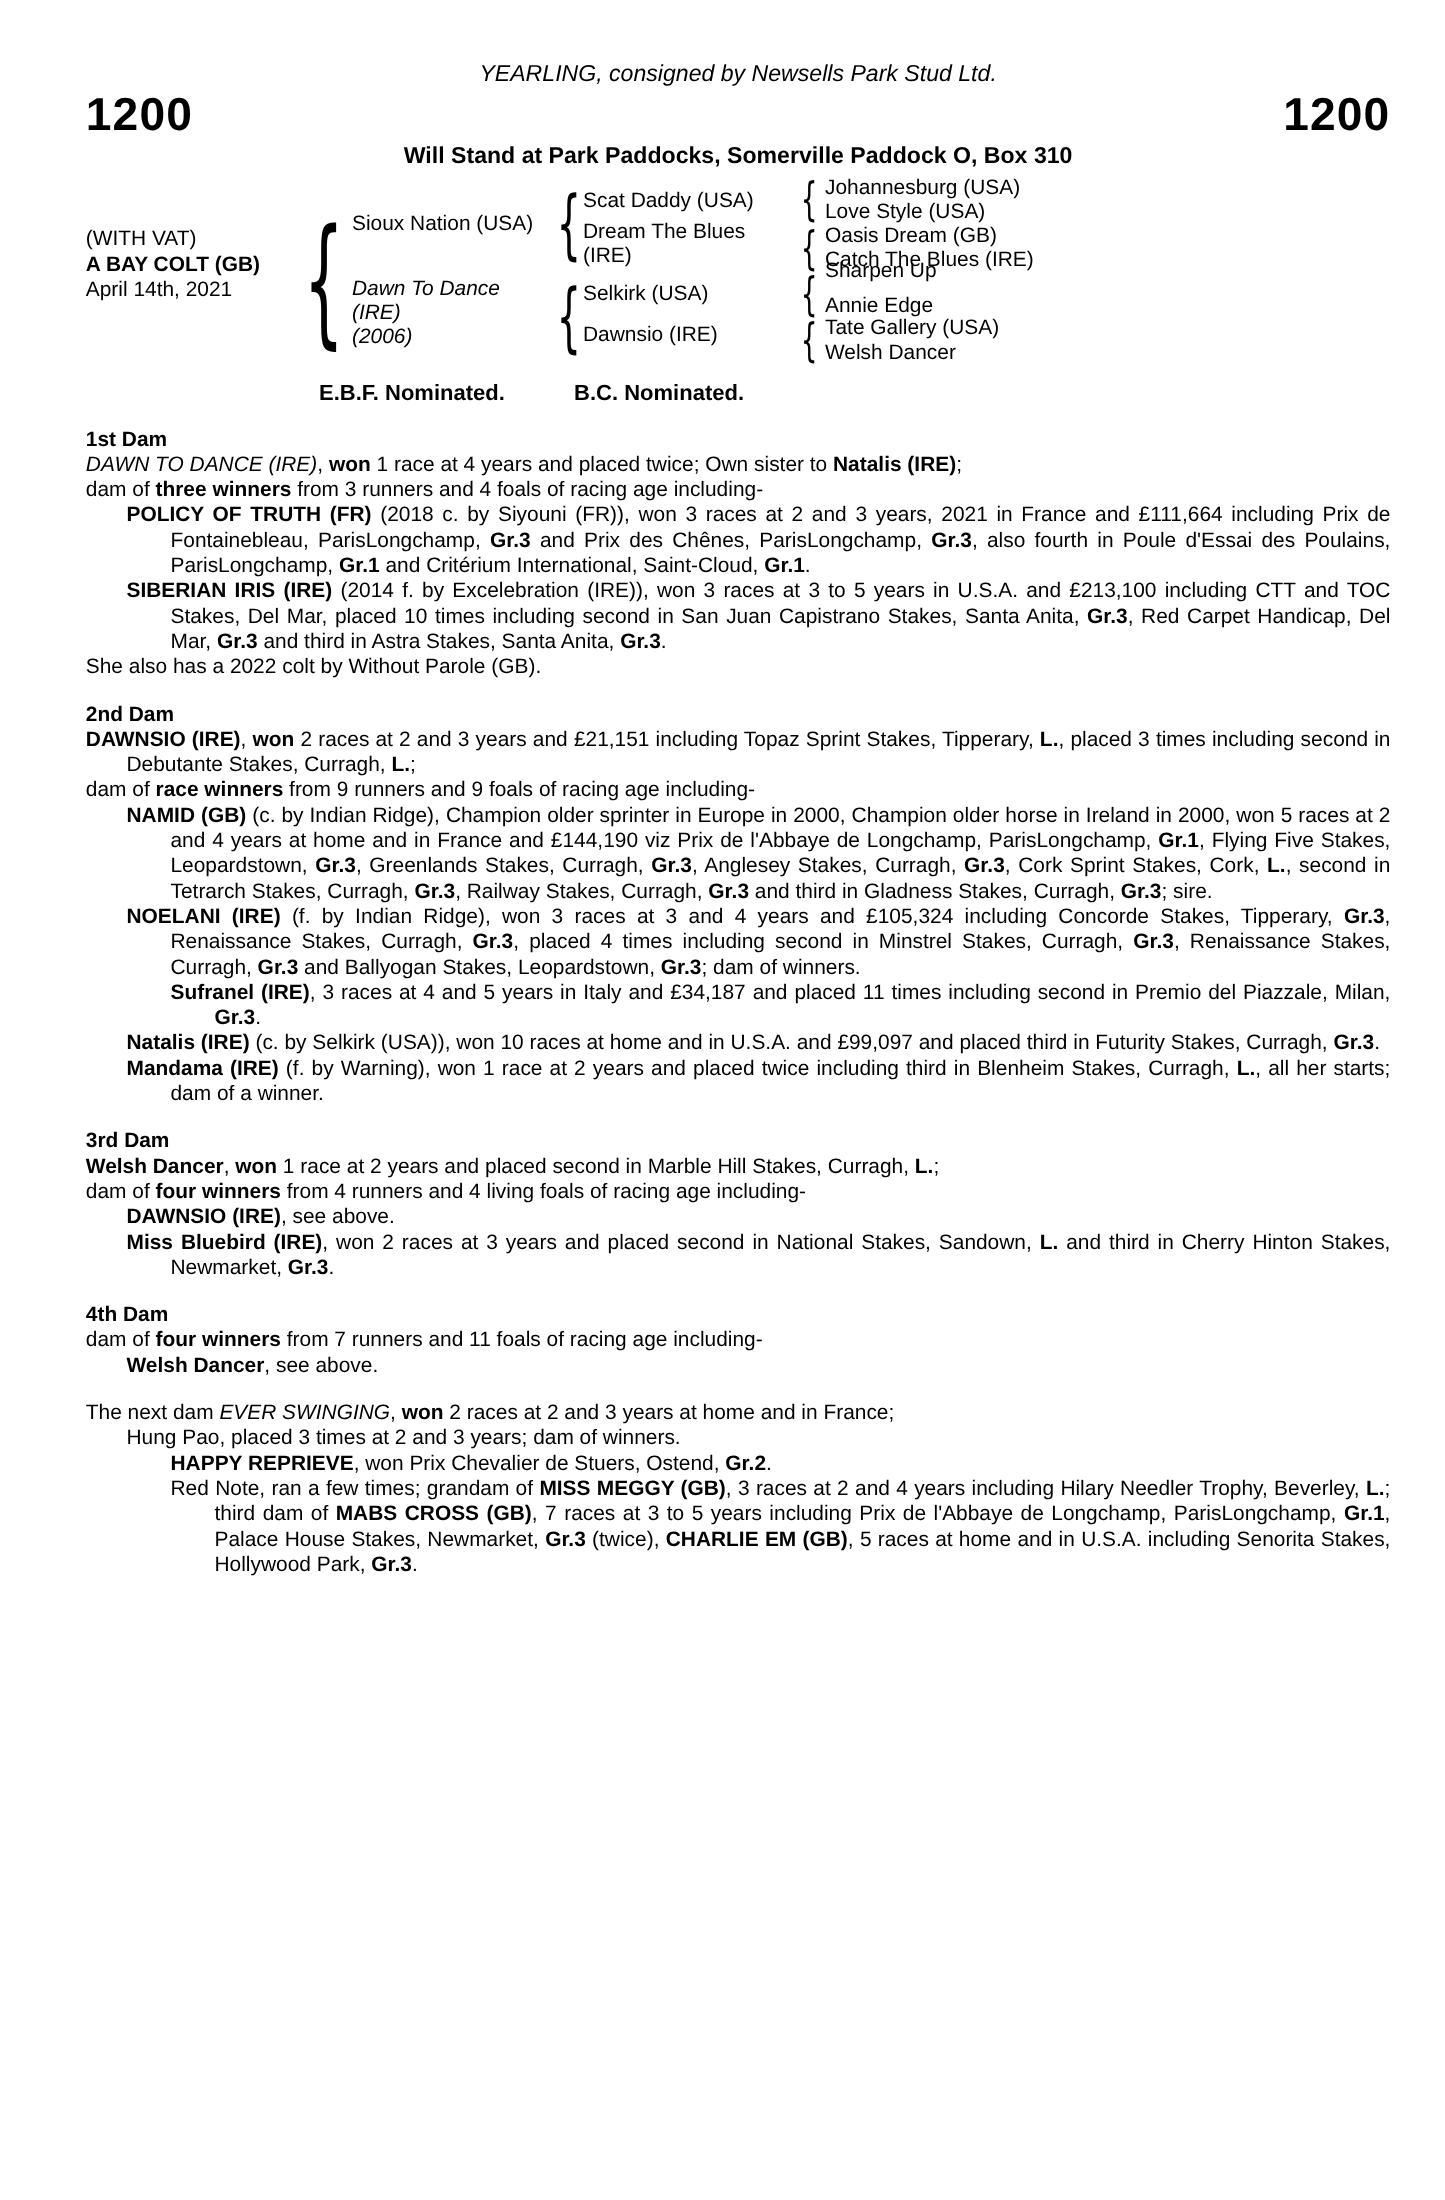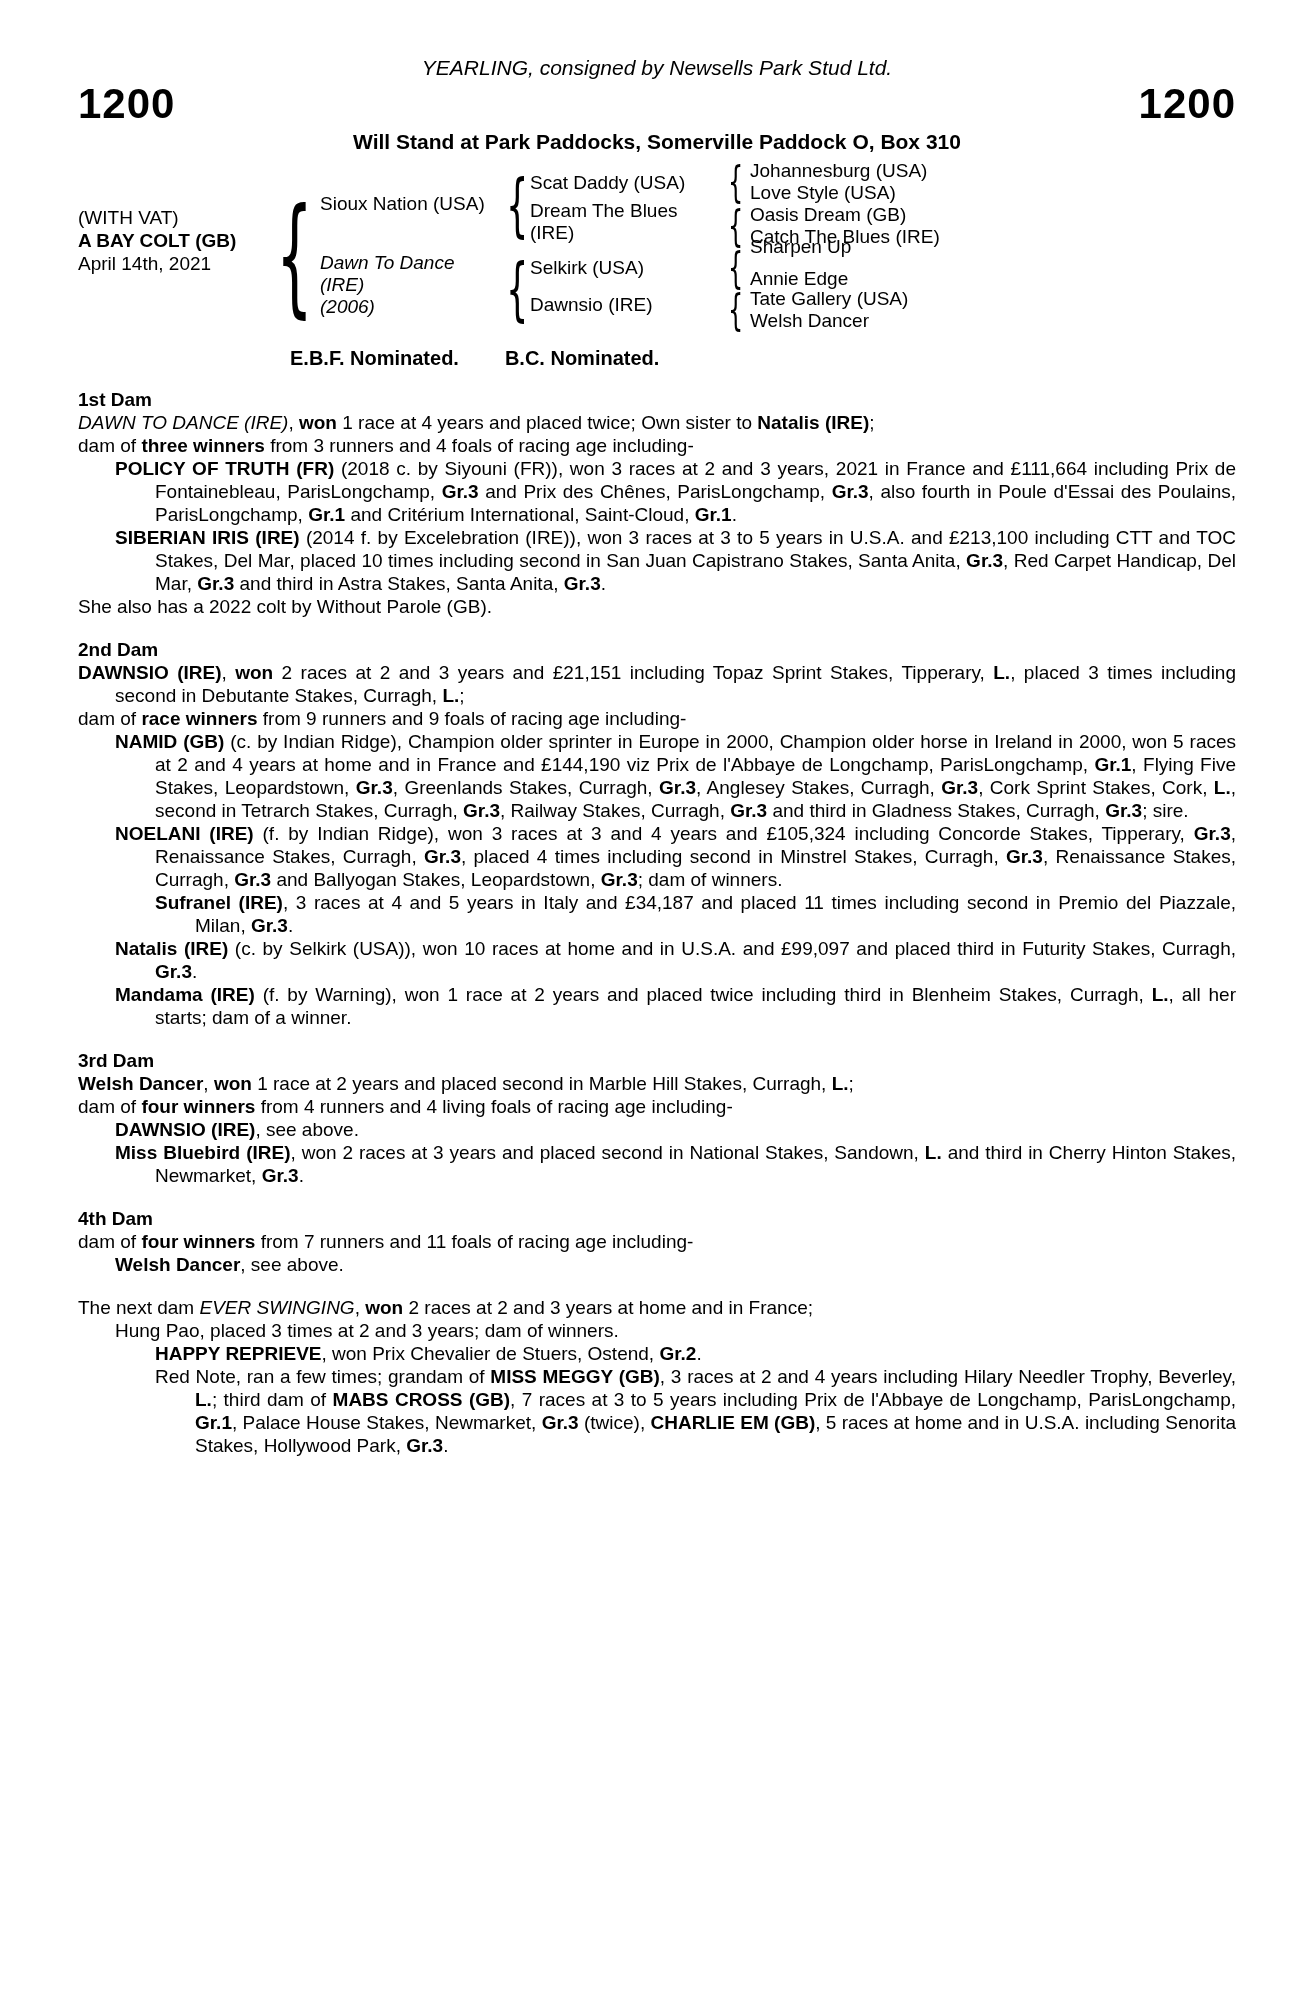--- a/index.html
+++ b/index.html
@@ -3,37 +3,37 @@
 <meta charset="utf-8">
 <title>Yearling Catalogue Page</title>
 <style>
   * { margin:0; padding:0; box-sizing:border-box; }
   html,body { background:#ffffff; }
   body {
     width:1314px; height:2000px;
     font-family:"Liberation Sans", sans-serif;
     color:#000; position:relative;
   }
-  .page { position:relative; width:1314px; height:1792px; padding:56px 78px 0 78px; overflow:hidden; }
+  .page { position:relative; width:1314px; height:1792px; padding:56px 50px 0 78px; overflow:hidden; }
 
   .consignor { text-align:center; font-style:italic; font-size:21px; line-height:24px; }
   .lot-row { display:flex; justify-content:space-between; align-items:flex-start; margin-top:4px; }
   .lot { font-size:42px; line-height:40px; font-weight:bold; letter-spacing:1px; }
   .stand { text-align:center; font-weight:bold; font-size:21px; line-height:24px; margin-top:6px; }
 
   .pedigree { position:relative; height:178px; margin-top:6px; font-size:19px; line-height:22px; }
   .ped-abs { position:absolute; white-space:nowrap; }
   .ped-bold { font-weight:bold; }
 
   .brace { position:absolute; font-family:"DejaVu Sans", sans-serif; font-weight:normal; color:#000; }
   .brace-lg { font-size:116px; line-height:128px; transform:scale(0.5,1.1); transform-origin:left top; }
   .brace-md { font-size:64px;  line-height:72px;  transform:scale(0.55,1.08); transform-origin:left top; }
   .brace-sm { font-size:40px;  line-height:46px;  transform:scale(0.6,1.05); transform-origin:left top; }
 
-  .noms { display:flex; padding-left:212px; gap:46px; margin-top:8px; font-weight:bold; font-size:20px; line-height:24px; }
+  .noms { display:flex; padding-left:212px; gap:63px; margin-top:8px; font-weight:bold; font-size:20px; line-height:24px; }
 
   .sections { margin-top:18px; font-size:19px; line-height:23px; }
   .section { margin-bottom:20px; }
   .sec-heading { font-weight:bold; }
   .para { text-align:justify; }
   .indent-0 { padding-left:37px;  text-indent:-37px; }
   .indent-1 { padding-left:77px;  text-indent:-40px; }
   .indent-2 { padding-left:117px; text-indent:-40px; }
   .b { font-weight:bold; }
   .i { font-style:italic; }

